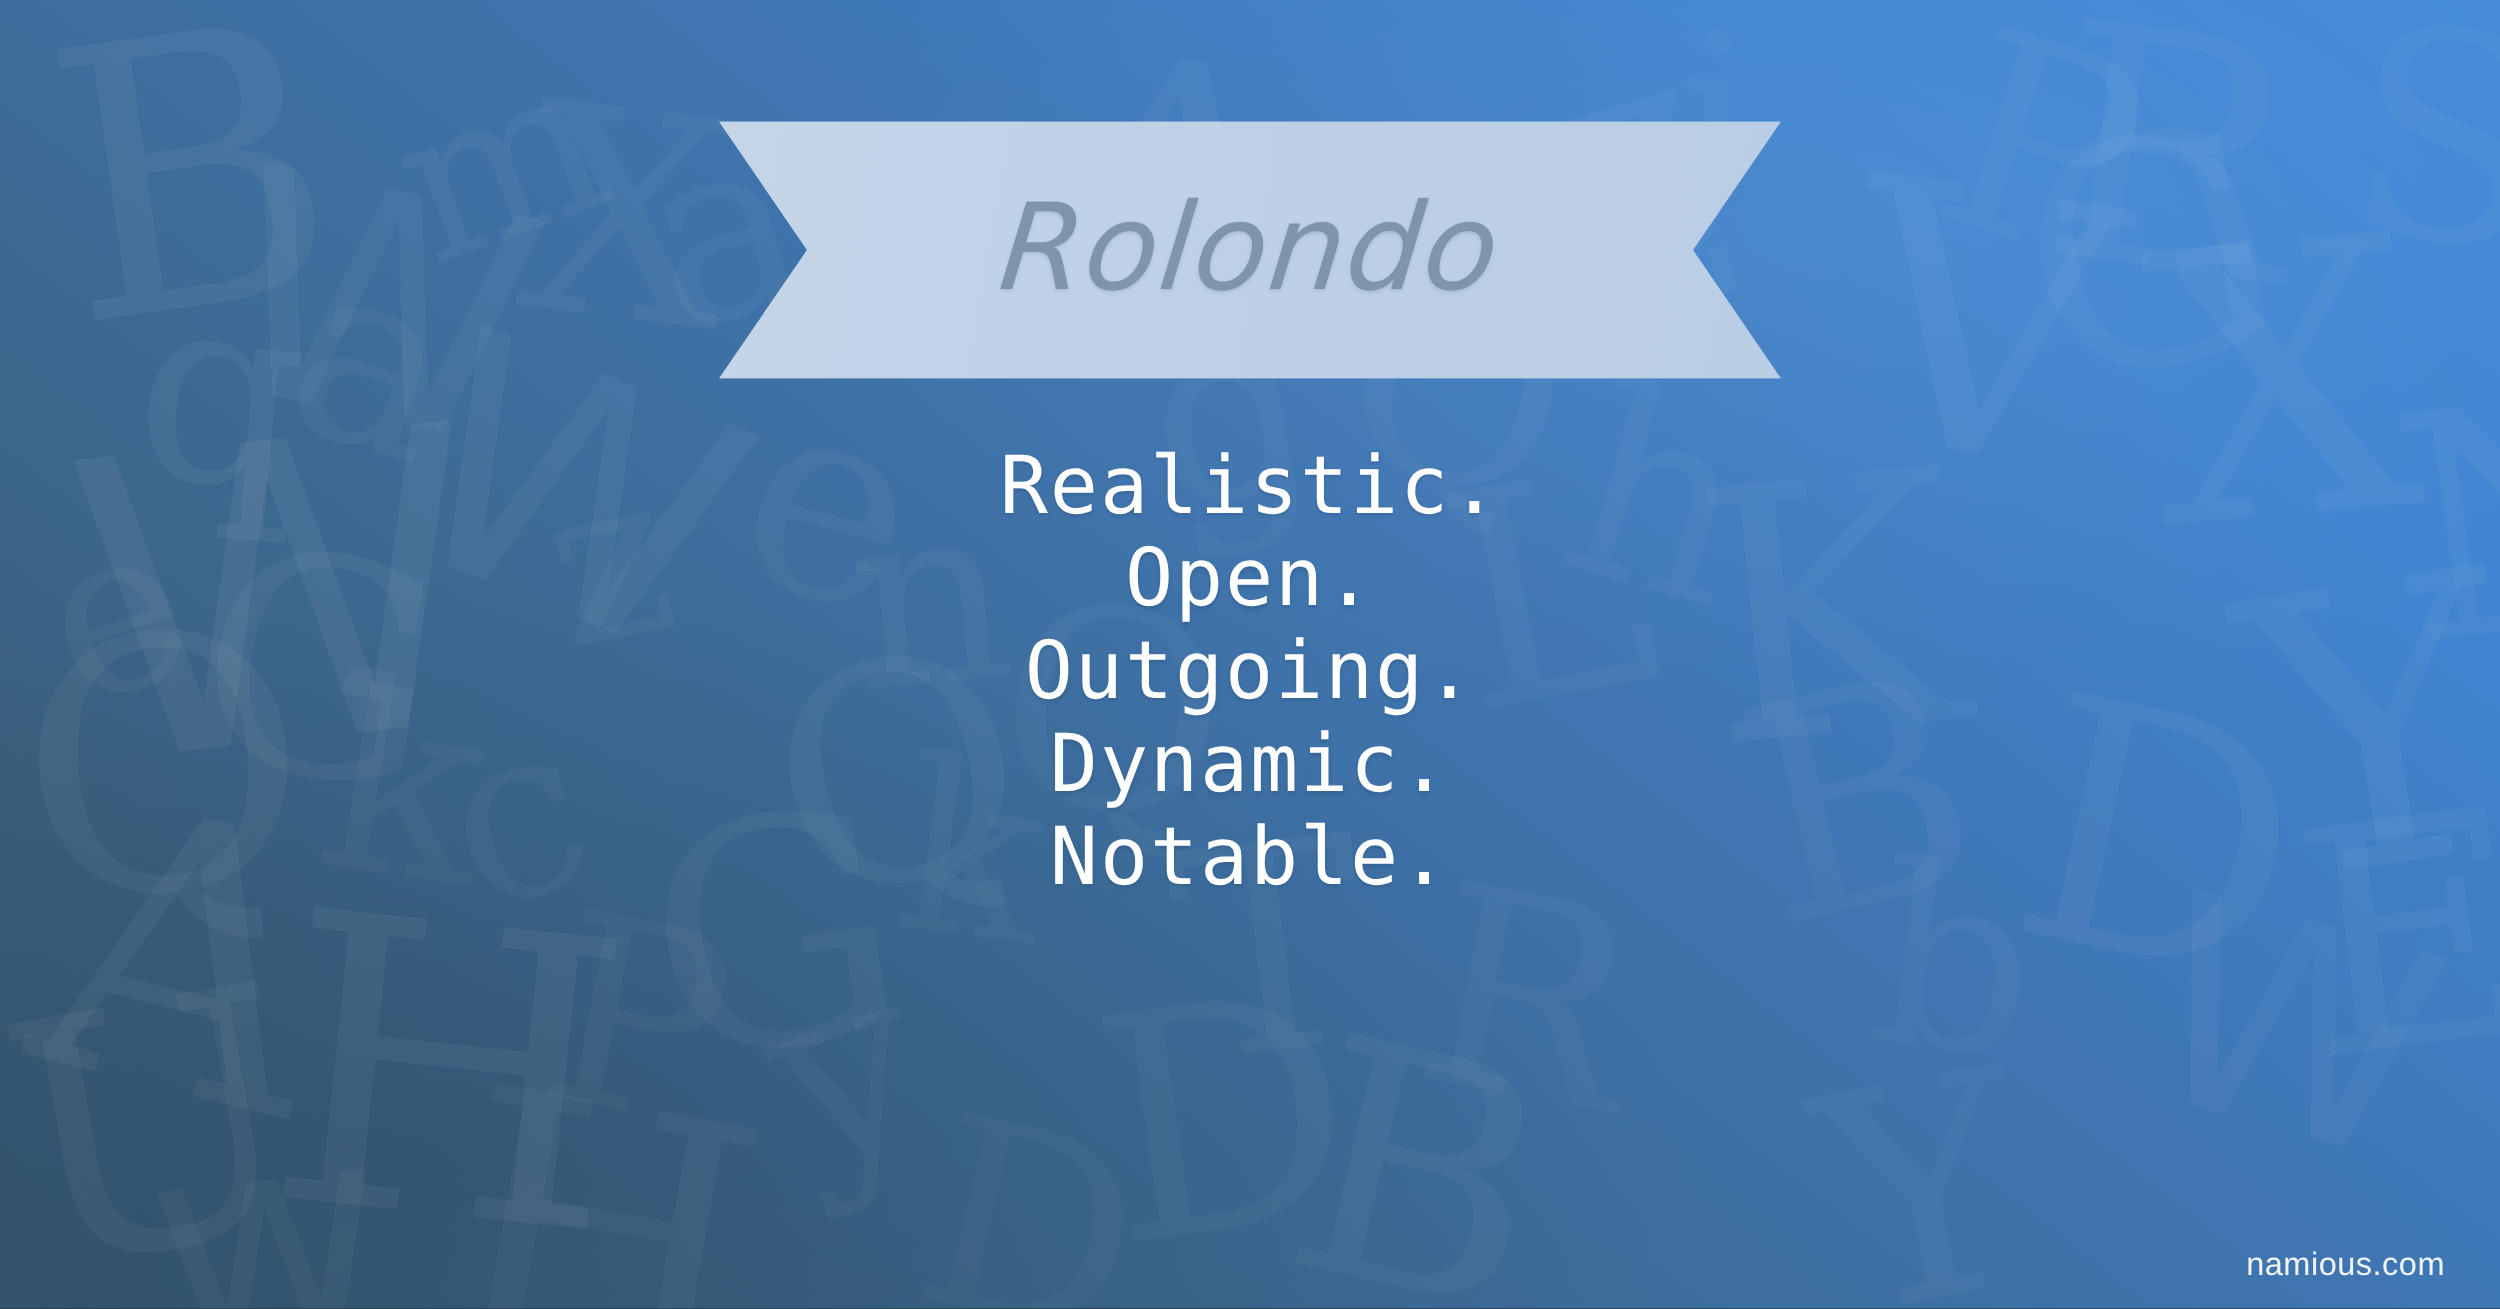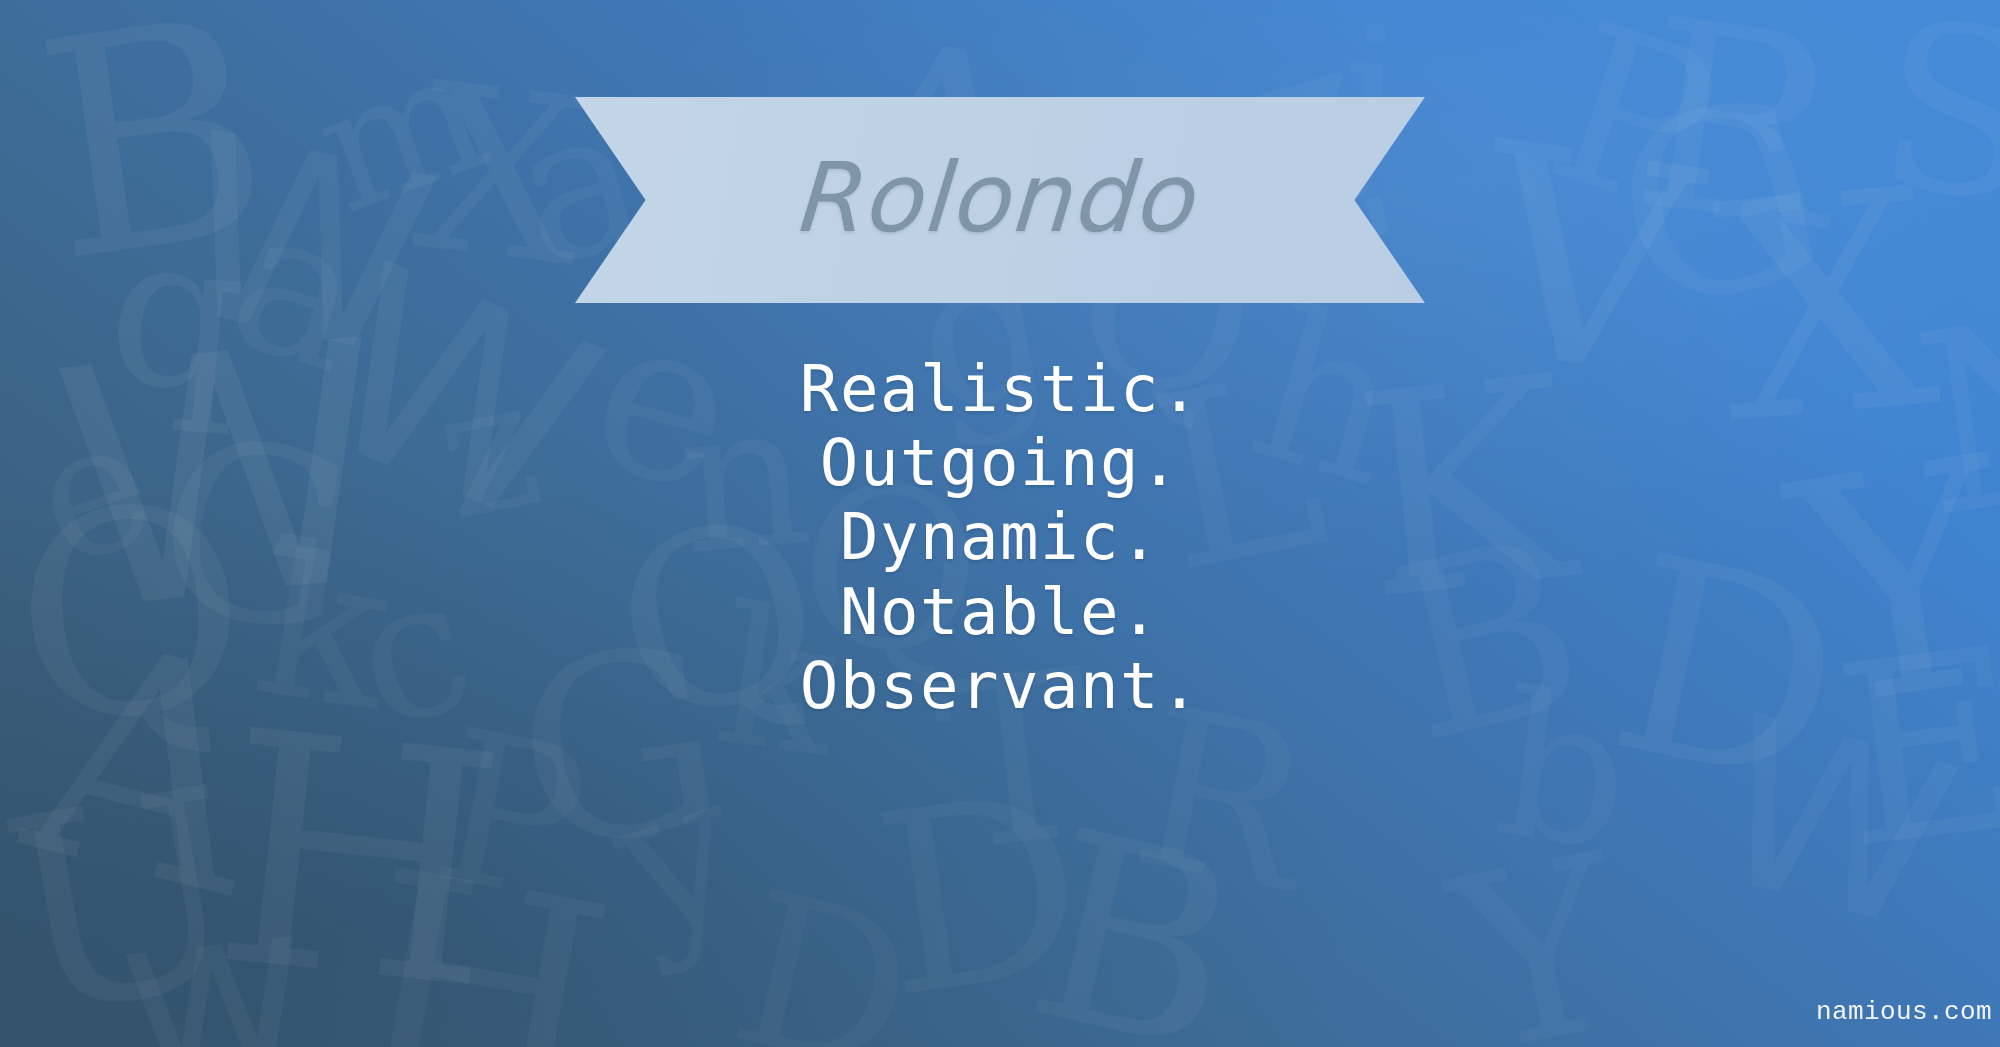--- a/index.html
+++ b/index.html
@@ -107,24 +107,24 @@
     letter-spacing: 1.5px;
     text-shadow: 0 2px 3px rgba(25,55,85,0.22);
   }
   #traits .trait {
     display: block;
   }
 
   
   #watermark {
     position: absolute;
-    right: 8px;
+    right: 44px;
     bottom: 20px;
     color: rgba(255,255,255,0.93);
-    font-family: Liberation Mono, monospace;
+    font-family: Liberation Sans, sans-serif;
     font-size: 26px;
     letter-spacing: 0.4px;
   }
 </style>
 </head>
 <body>
 
 <div id="stage">
 
   <div id="letter-texture">
@@ -186,21 +186,21 @@
     </div>
   <div id="bloom"></div>
 
 
   <div id="name-banner">
     <div id="banner-name">Rolondo</div>
   </div>
 
   <div id="traits">
       <span class="trait">Realistic.</span>
+      <span class="trait">Open.</span>
       <span class="trait">Outgoing.</span>
       <span class="trait">Dynamic.</span>
       <span class="trait">Notable.</span>
-      <span class="trait">Observant.</span>
     </div>
 
   <div id="watermark">namious.com</div>
 
 </div>
 
 </body></html>

